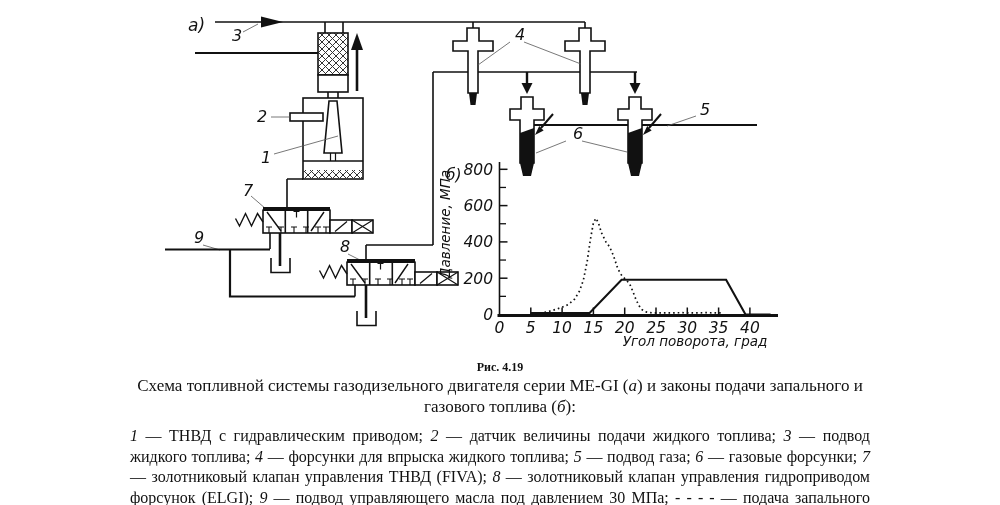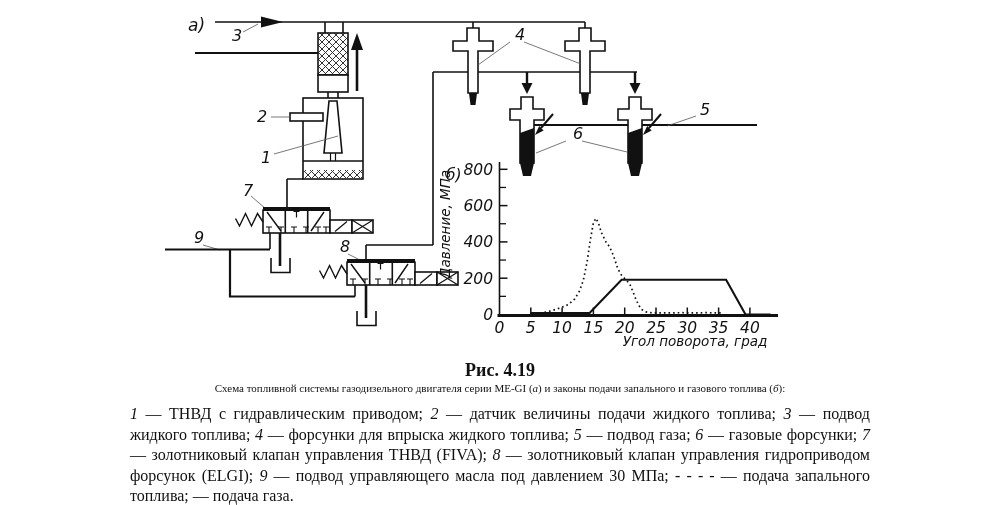--- a/index.html
+++ b/index.html
@@ -8,22 +8,22 @@
   .dlabel{font:italic 16px "DejaVu Sans",sans-serif;}
   .dlabel-lg{font:italic 17px "DejaVu Sans",sans-serif;}
   .tick{font:italic 15.5px "DejaVu Sans",sans-serif;}
   .axis-title{font:italic 13.5px "DejaVu Sans",sans-serif;}
   .ln{stroke:#111;fill:none;stroke-width:1.6;}
   .ln2{stroke:#111;fill:none;stroke-width:2.2;}
   .thin{stroke:#555;fill:none;stroke-width:0.8;}
   .wbox{fill:#fff;stroke:#111;stroke-width:1.6;}
   .blk{fill:#111;stroke:none;}
   .caption-block{text-align:center;margin-top:4px;}
-  .fig-num{font-weight:bold;font-size:18px;margin:0 0 1px 0;}
-  .fig-title{font-size:11px;margin:1px auto 0 auto;max-width:770px;line-height:1.22;}
+  .fig-num{font-weight:bold;font-size:12px;margin:0 0 1px 0;}
+  .fig-title{font-size:17px;margin:1px auto 0 auto;max-width:770px;line-height:1.22;}
   .legend{font-size:16px;width:740px;margin:9px auto 0 auto;text-align:justify;line-height:1.28;}
 </style>
 </head>
 <body>
 
 
 
 <svg width="1000" height="352" viewBox="0 0 1000 352">
   <defs>
     <pattern id="xh" width="7" height="7" patternUnits="userSpaceOnUse">

